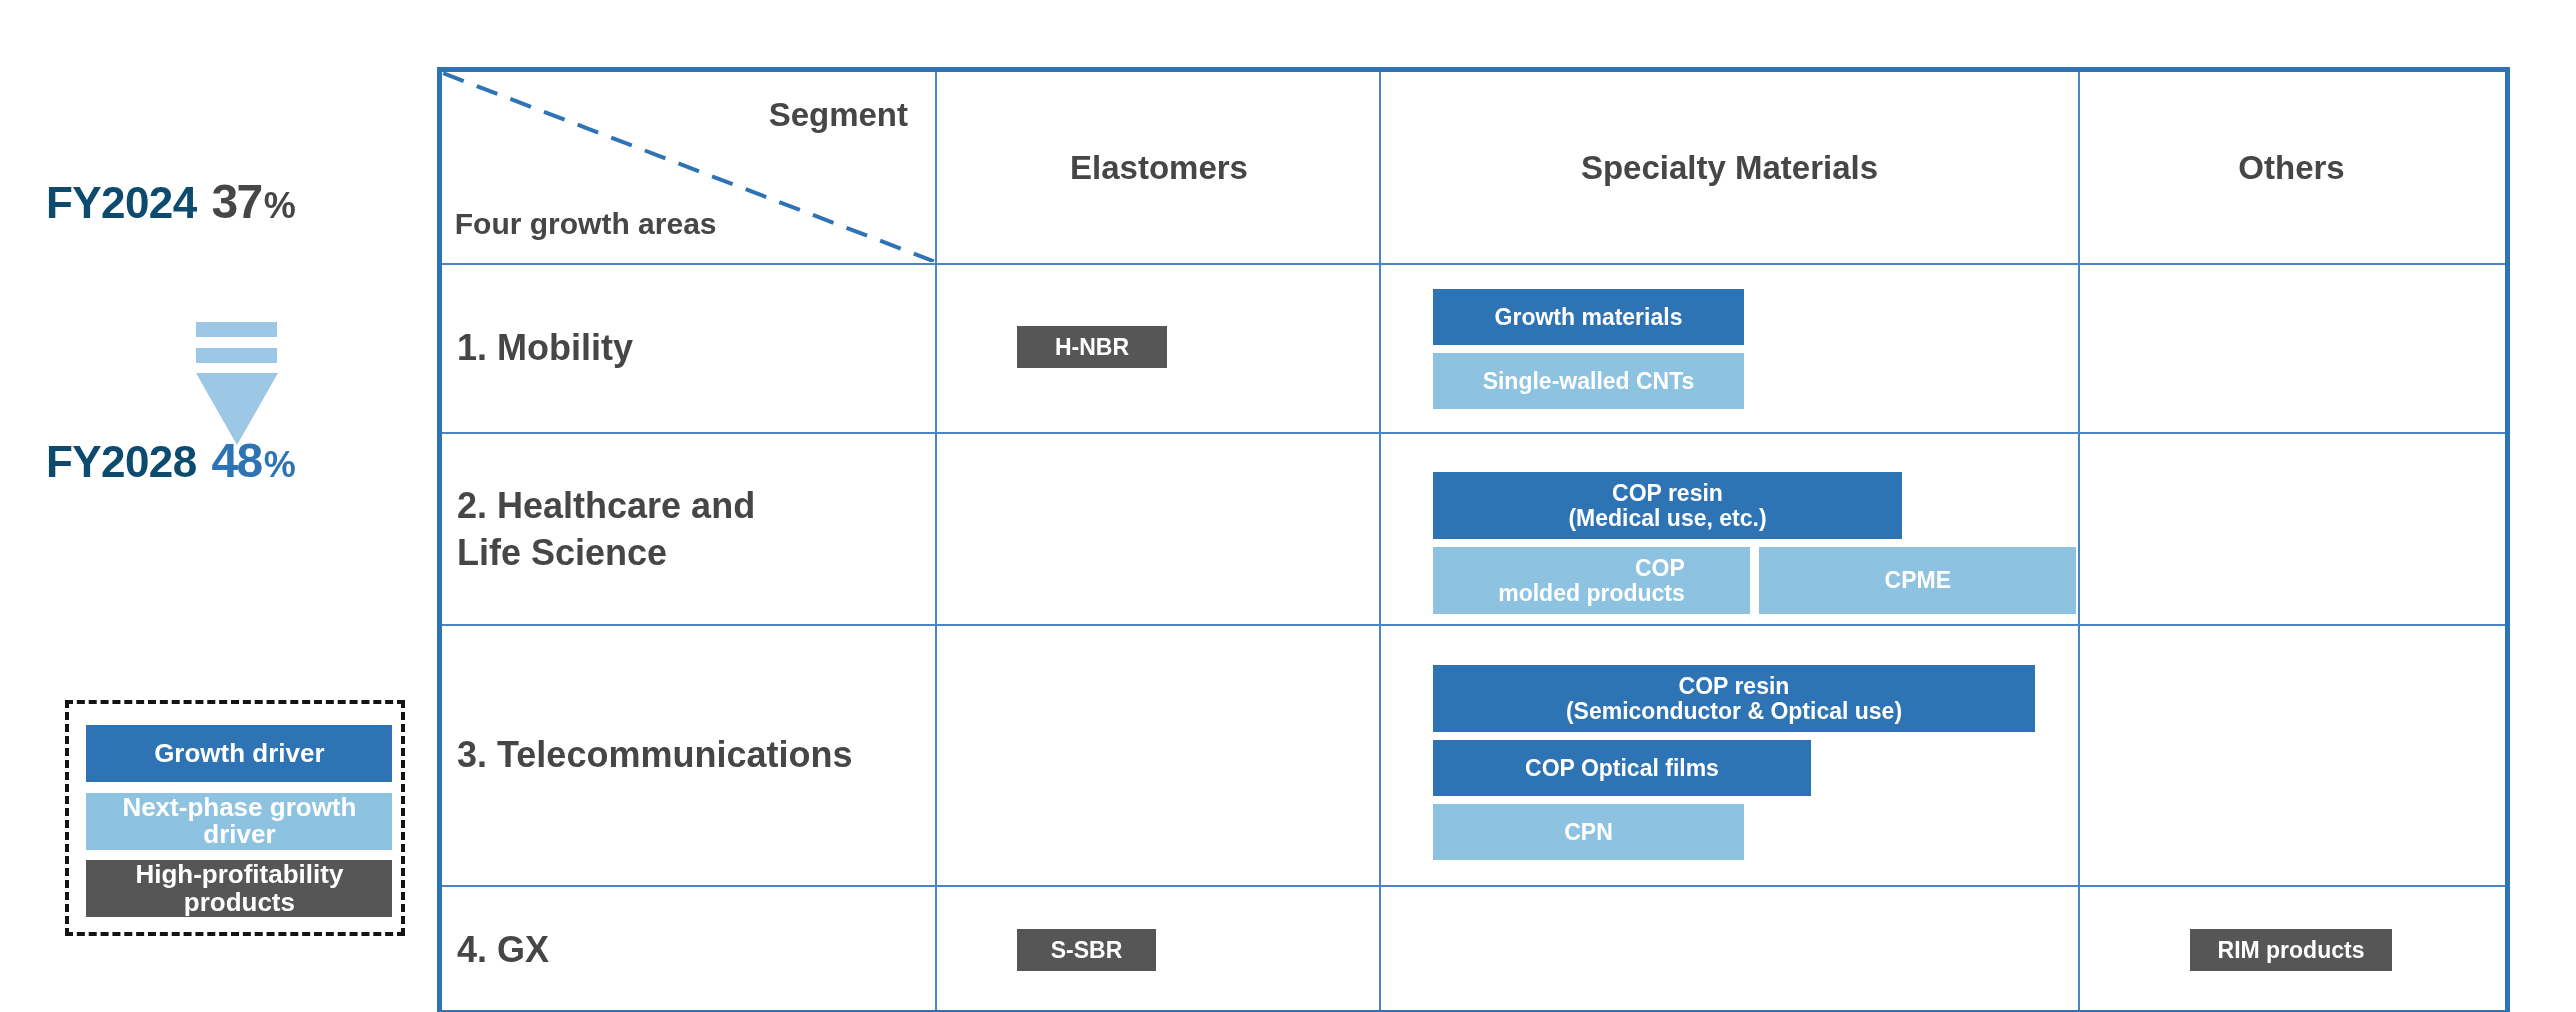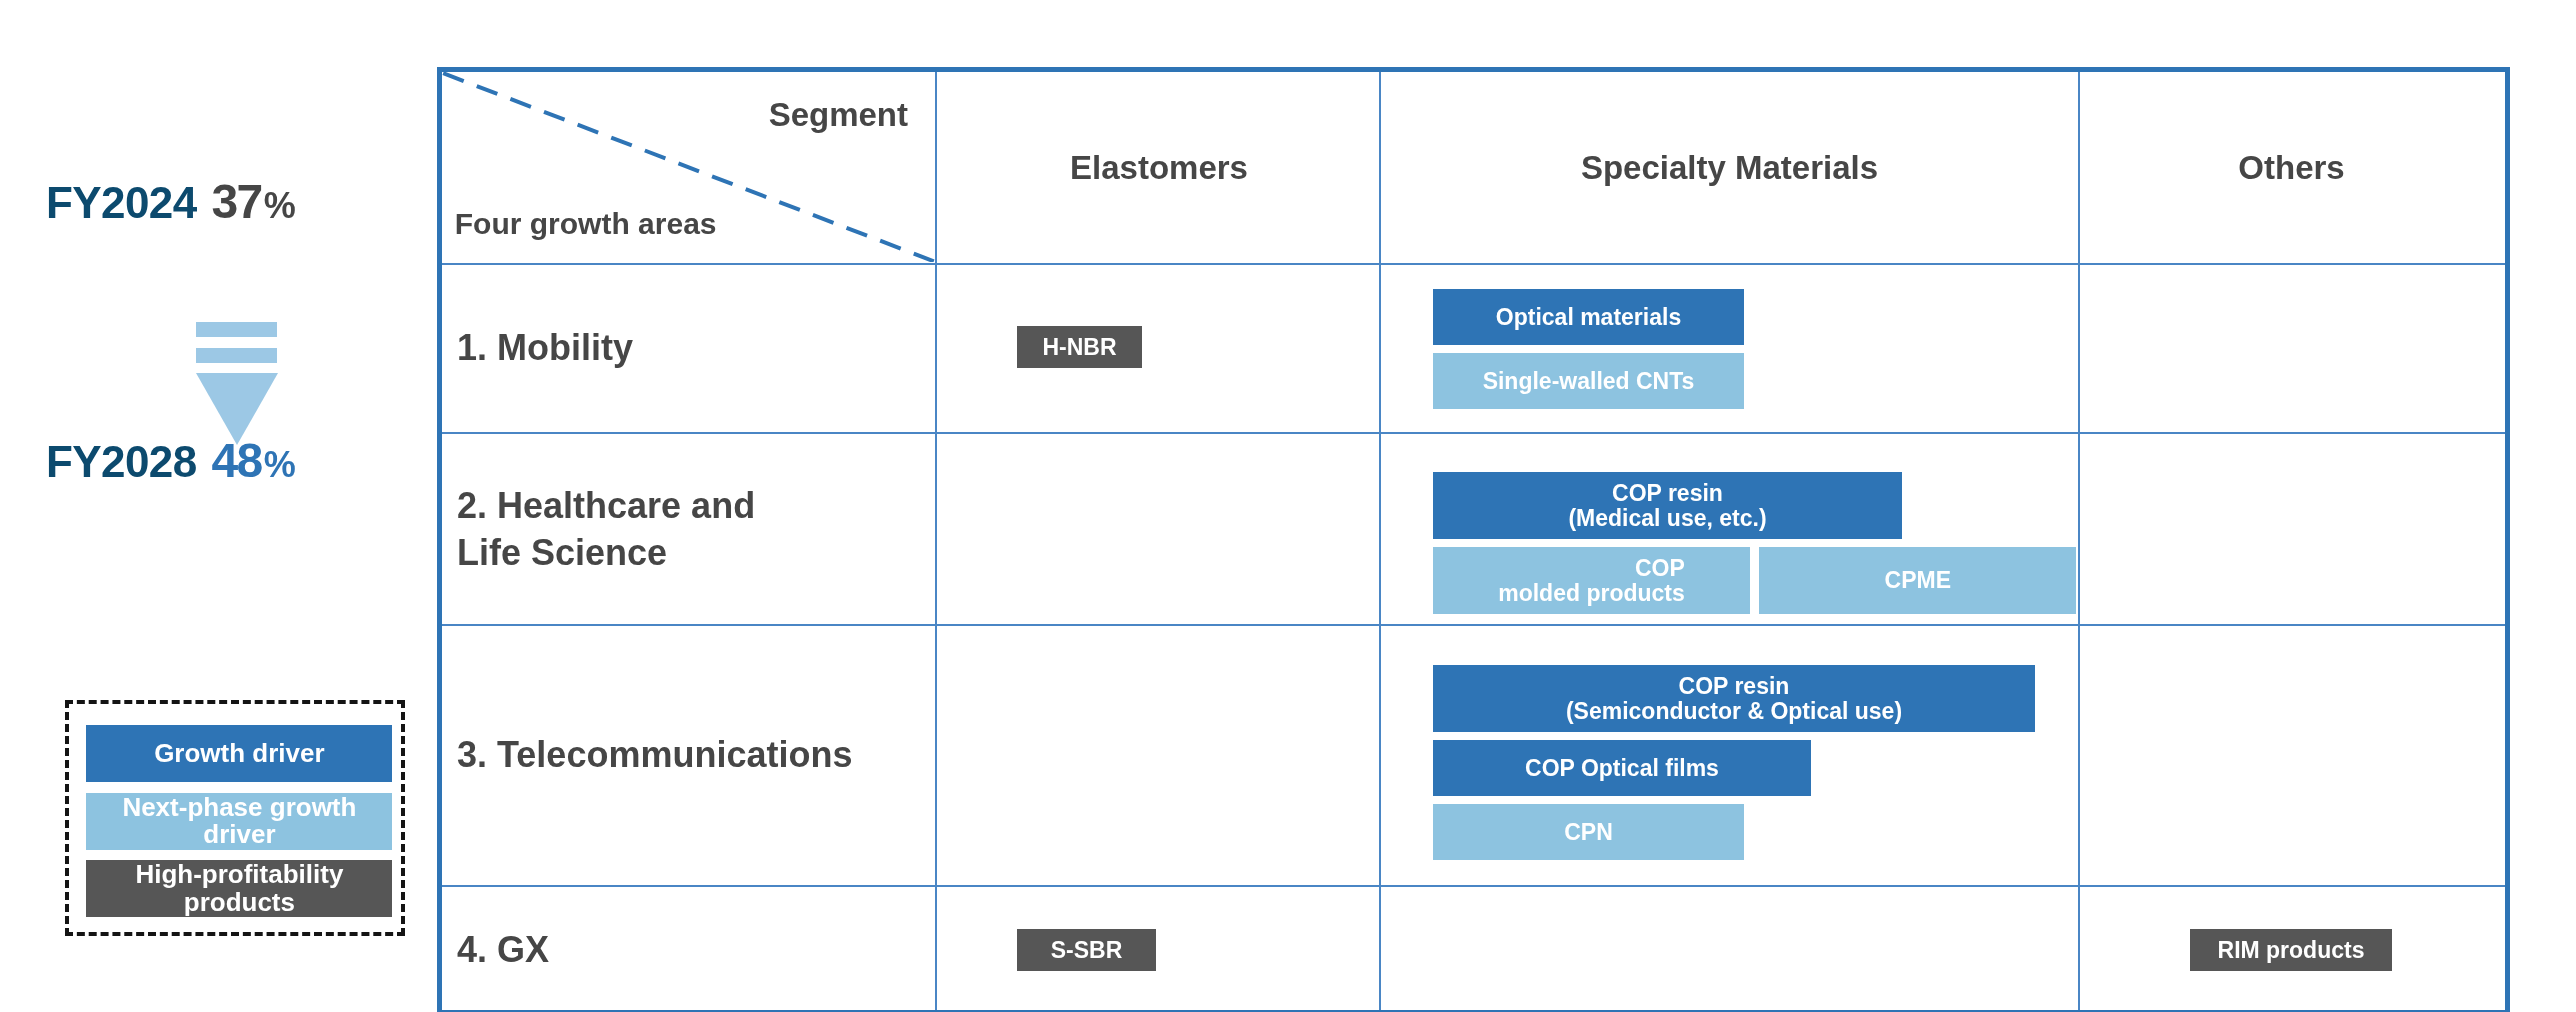--- a/index.html
+++ b/index.html
@@ -282,25 +282,25 @@
       <div id="four-growth-label">Four growth areas</div>
     </div>
 
     <div class="col-head" style="left:496px; top:0; width:442px; height:191px;">Elastomers</div>
     <div class="col-head" style="left:939px; top:0; width:697px; height:191px;">Specialty Materials</div>
     <div class="col-head" style="left:1638px; top:0; width:423px; height:191px;">Others</div>
 
     <div class="row-label" style="top:193px; height:167px;">1. Mobility</div>
 
     <div class="cell-stack" style="left:575px; top:254px;">
-      <div class="badge b-gray" style="width:125px;height:42px;">H-NBR</div>
+      <div class="badge b-gray" style="width:150px;height:42px;">H-NBR</div>
     </div>
 
     <div class="cell-stack" style="left:991px; top:217px;">
-      <div class="badge b-blue" style="width:311px;height:56px;">Optical materials</div>
+      <div class="badge b-blue" style="width:311px;height:56px;">Growth materials</div>
       <div class="badge b-light" style="width:311px;height:56px;">Single-walled CNTs</div>
     </div>
 
     <div class="row-label" style="top:363px; height:189px; white-space:pre-line;">2. Healthcare and
 Life Science</div>
 
     <div class="cell-stack" style="left:991px; top:400px;">
       <div class="badge b-blue" style="width:469px;height:67px;white-space:pre-line;">COP resin
 (Medical use, etc.)</div>
       <div class="badge-row">

